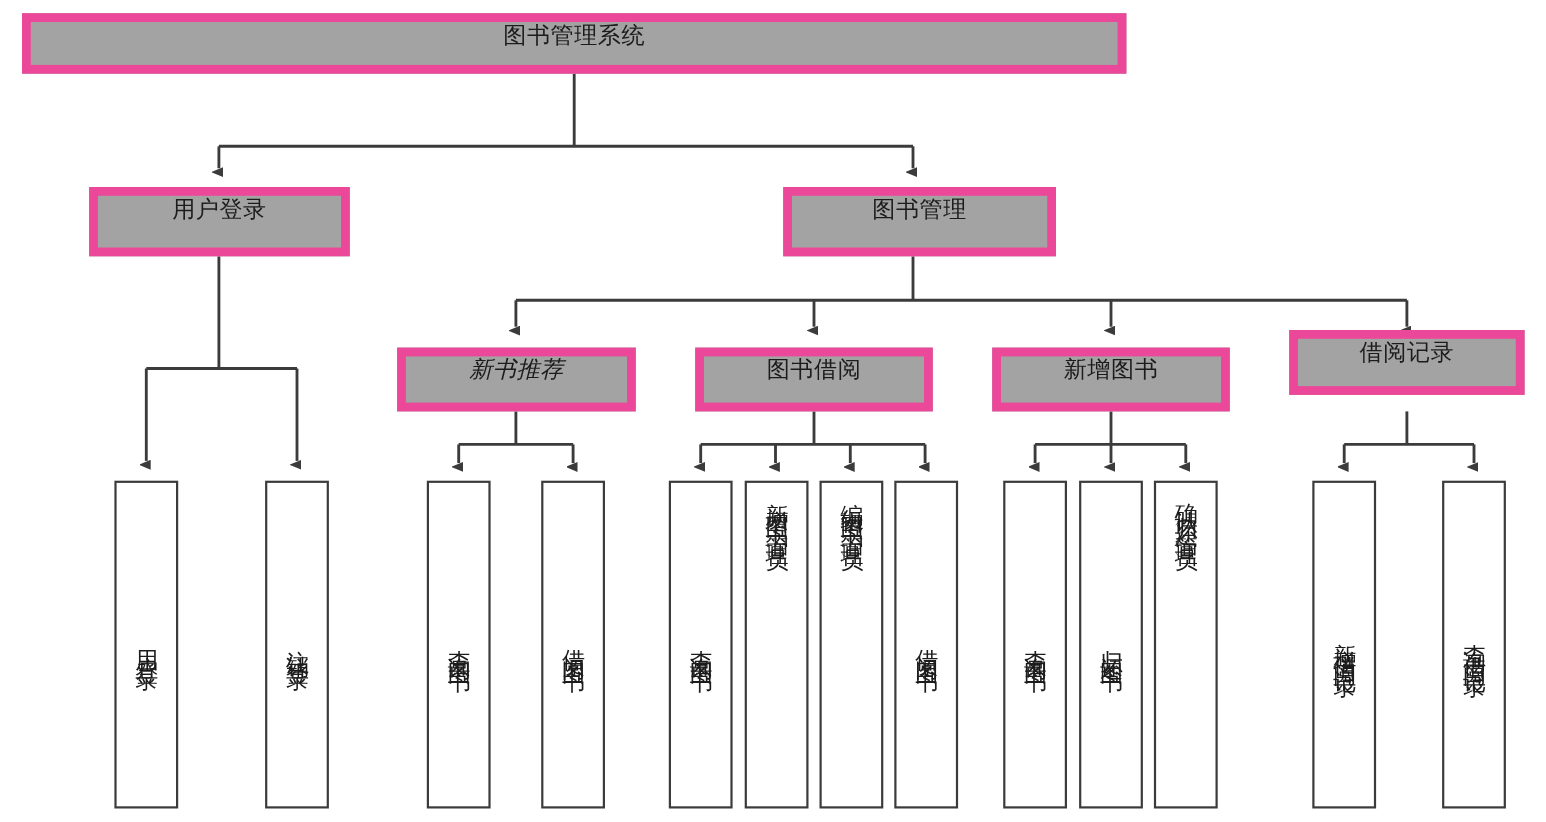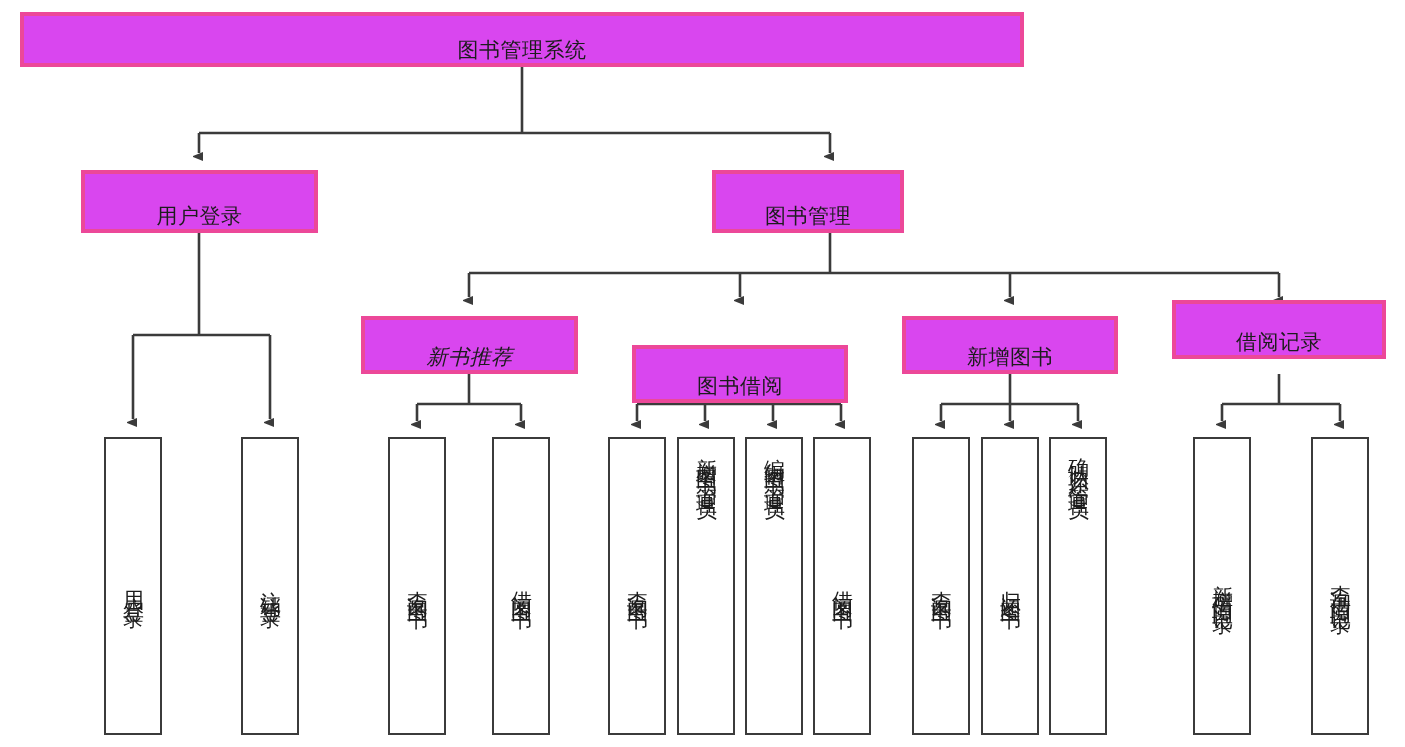--- a/index.html
+++ b/index.html
@@ -23,24 +23,24 @@
   svg.canvas {
     position: absolute;
     left: 0; top: 0;
     width: 1405px;
     height: 747px;
     display: block;
   }
   .node-box {
     position: absolute;
     box-sizing: border-box;
-    background: #d946ef;
-    border: 4px solid #ec4899;
+    background: #a3a3a3;
+    border: 8px solid #ec4899;
     display: flex;
-    align-items: flex-end;
+    align-items: flex-start;
     justify-content: center;
   }
   .node-label-h {
     font-size: 21px;
     color: #1c1c1c;
     line-height: 1.2;
     letter-spacing: 0.5px;
     white-space: nowrap;
     text-align: center;
   }
@@ -137,29 +137,29 @@
   </svg>
 
   <div class="node-box" style="left:20px; top:12px; width:1004px; height:55px;">
     <span class="node-label-h">图书管理系统</span>
   </div>
 
   <div class="node-box" style="left:81px; top:170px; width:237px; height:63px;">
     <span class="node-label-h">用户登录</span>
   </div>
 
-  <div class="node-box" style="left:712px; top:170px; width:192px; height:63px;">
+  <div class="node-box" style="left:712px; top:170px; width:248px; height:63px;">
     <span class="node-label-h">图书管理</span>
   </div>
 
   <div class="node-box" style="left:361px; top:316px; width:217px; height:58px;font-style:italic;">
     <span class="node-label-h">新书推荐</span>
   </div>
 
-  <div class="node-box" style="left:632px; top:316px; width:216px; height:58px;margin-top:29px;">
+  <div class="node-box" style="left:632px; top:316px; width:216px; height:58px;">
     <span class="node-label-h">图书借阅</span>
   </div>
 
   <div class="node-box" style="left:902px; top:316px; width:216px; height:58px;">
     <span class="node-label-h">新增图书</span>
   </div>
 
   <div class="node-box" style="left:1172px; top:300px; width:214px; height:59px;">
     <span class="node-label-h">借阅记录</span>
   </div>

